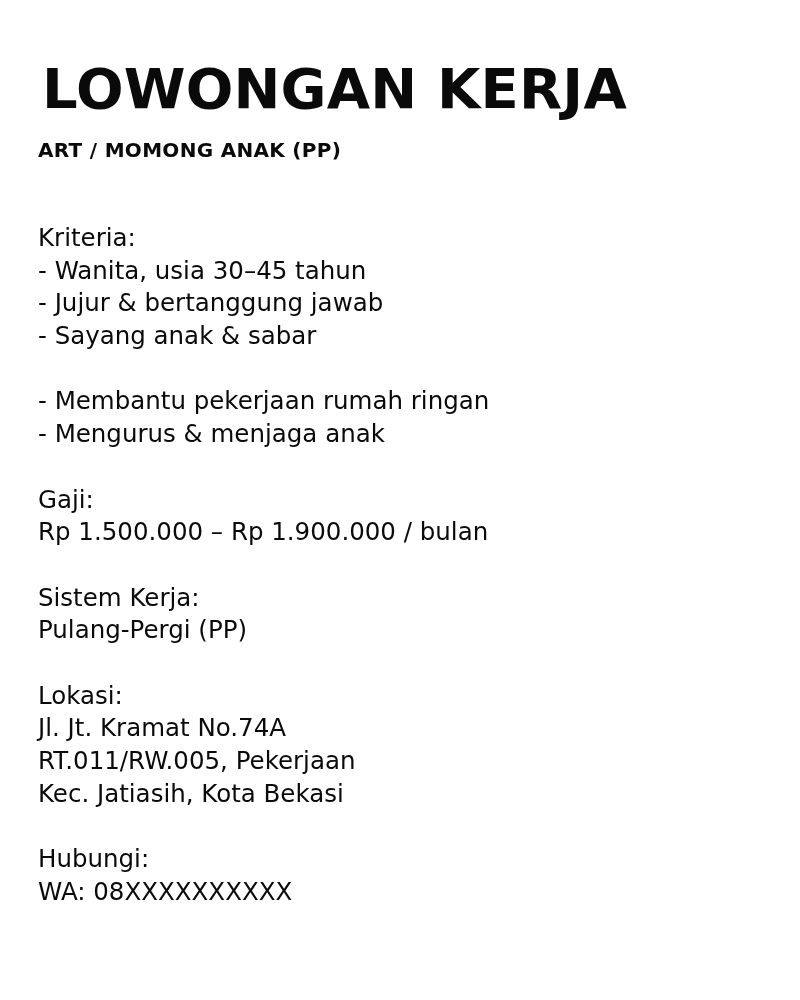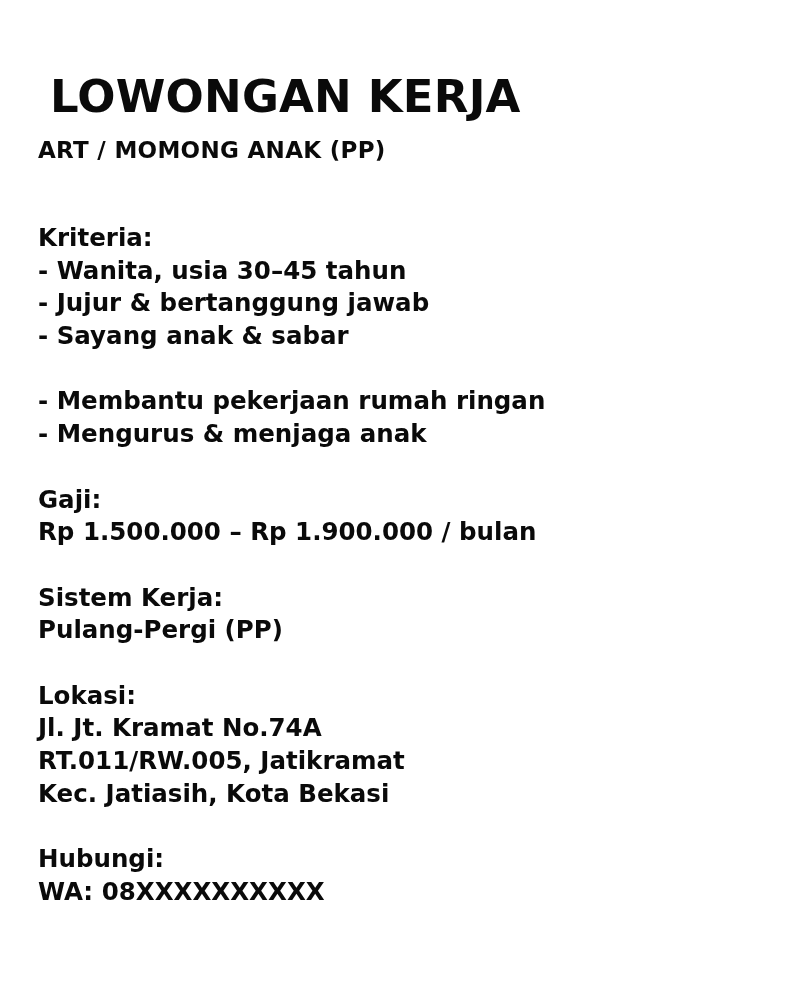--- a/index.html
+++ b/index.html
@@ -18,46 +18,45 @@
     .page {
       position: absolute;
       left: 38px;
       top: 0;
       right: 0;
     }
     .title {
       position: absolute;
       top: 57px;
       left: 0;
-      margin: 12px;
-      font-size: 45px;
+      margin: 4px;
+      font-size: 56px;
       font-weight: bold;
       line-height: 56px;
       white-space: nowrap;
       letter-spacing: 0.2px;
     }
     .subtitle {
       position: absolute;
       top: 130px;
       left: 0;
       margin: 0;
-      font-size: 23px;
+      font-size: 20px;
       font-weight: bold;
       line-height: 40px;
       white-space: nowrap;
       letter-spacing: 0.3px;
     }
     .body {
       position: absolute;
       top: 222px;
       left: 0;
       font-size: 24.5px;
       line-height: 32.7px;
       white-space: nowrap;
-      font-weight: bold;
     }
     .section { margin: 0 0 32.7px 0; }
     .section:last-child { margin-bottom: 12px; }
     .line { display: block; height: 32.7px; }
   </style>
 </head>
 <body>
 
 <div class="page">
   <h1 class="title">LOWONGAN KERJA</h1>
@@ -83,21 +82,21 @@
     </div>
 
     <div class="section">
       <span class="line">Sistem Kerja:</span>
       <span class="line">Pulang-Pergi (PP)</span>
     </div>
 
     <div class="section">
       <span class="line">Lokasi:</span>
       <span class="line">Jl. Jt. Kramat No.74A</span>
-      <span class="line">RT.011/RW.005, Jatikramat</span>
+      <span class="line">RT.011/RW.005, Pekerjaan</span>
       <span class="line">Kec. Jatiasih, Kota Bekasi</span>
     </div>
 
     <div class="section">
       <span class="line">Hubungi:</span>
       <span class="line">WA: 08XXXXXXXXXX</span>
     </div>
 
   </div>
 </div>

